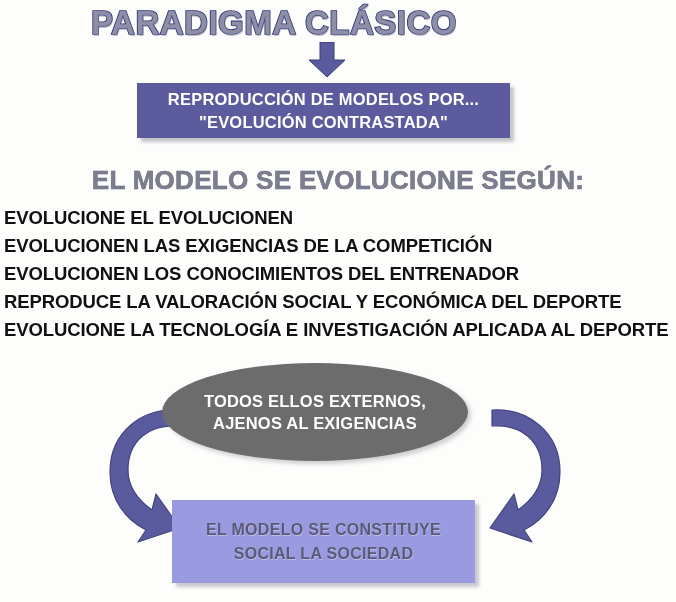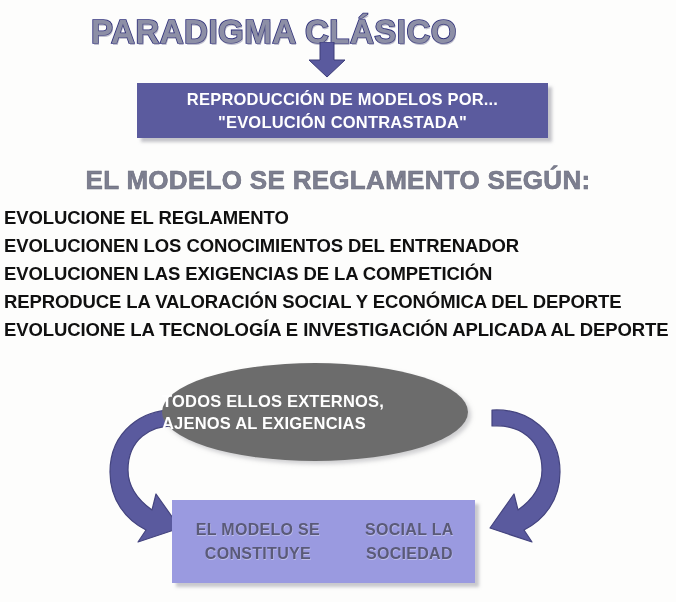--- a/index.html
+++ b/index.html
@@ -28,38 +28,37 @@
     text-align: center;
     font-size: 33px;
     font-weight: bold;
     letter-spacing: 0.5px;
     color: #8d8fa6;
     -webkit-text-stroke: 1.7px #2e2f7a;
     paint-order: stroke fill;
     text-shadow: 1px 1.5px 0 rgba(120,120,150,0.45);
     font-family: "Liberation Sans", sans-serif;
     white-space: nowrap;
-    margin-top: 9px;
   }
 
   
   .down-arrow {
     position: absolute;
     left: 305px;
     top: 42px;
     width: 44px;
     height: 36px;
   }
 
   
   .box-top {
     position: absolute;
     left: 137px;
     top: 83px;
-    width: 411px;
+    width: 373px;
     height: 55px;
     background: #5b5b9e;
     box-shadow: 4px 4px 3px rgba(150,150,160,0.55);
     display: flex;
     flex-direction: column;
     align-items: center;
     justify-content: center;
     color: #ffffff;
     font-size: 16.5px;
     font-weight: bold;
@@ -105,21 +104,21 @@
     position: absolute;
     left: 162px;
     top: 363px;
     width: 306px;
     height: 98px;
     border-radius: 50%;
     background: #6c6c6c;
     box-shadow: 3px 3px 4px rgba(160,160,165,0.5);
     display: flex;
     flex-direction: column;
-    align-items: flex-start;
+    align-items: center;
     justify-content: center;
     color: #ffffff;
     font-size: 16.5px;
     font-weight: bold;
     line-height: 1.35;
     text-align: center;
     letter-spacing: 0.2px;
   }
 
   
@@ -141,21 +140,21 @@
   
   .box-bottom {
     position: absolute;
     left: 172px;
     top: 500px;
     width: 303px;
     height: 83px;
     background: #9a9ae0;
     box-shadow: 4px 4px 3px rgba(150,150,160,0.5);
     display: flex;
-    flex-direction: row;
+    flex-direction: column;
     align-items: center;
     justify-content: center;
     color: #5a5a78;
     font-size: 16px;
     font-weight: bold;
     line-height: 1.45;
     text-align: center;
     letter-spacing: 0.3px;
     text-shadow: 0.5px 0.5px 0 rgba(255,255,255,0.35);
   }
@@ -171,26 +170,26 @@
     <svg width="44" height="36" viewBox="0 0 44 36" aria-hidden="true">
       <polygon points="15,0 29,0 29,18 40,18 22,35 4,18 15,18" fill="#5a5a9e" stroke="#3c3c78" stroke-width="1"></polygon>
     </svg>
   </div>
 
   <div class="box-top">
     <span>REPRODUCCIÓN DE MODELOS POR...</span>
     <span>"EVOLUCIÓN CONTRASTADA"</span>
   </div>
 
-  <div class="subheading">EL MODELO SE REGLAMENTO SEGÚN:</div>
+  <div class="subheading">EL MODELO SE EVOLUCIONE SEGÚN:</div>
 
   <div class="list">
-    <div class="list-item">EVOLUCIONE EL REGLAMENTO</div>
+    <div class="list-item">EVOLUCIONE EL EVOLUCIONEN</div>
+    <div class="list-item">EVOLUCIONEN LAS EXIGENCIAS DE LA COMPETICIÓN</div>
     <div class="list-item">EVOLUCIONEN LOS CONOCIMIENTOS DEL ENTRENADOR</div>
-    <div class="list-item">EVOLUCIONEN LAS EXIGENCIAS DE LA COMPETICIÓN</div>
     <div class="list-item">REPRODUCE LA VALORACIÓN SOCIAL Y ECONÓMICA DEL DEPORTE</div>
     <div class="list-item">EVOLUCIONE LA TECNOLOGÍA E INVESTIGACIÓN APLICADA AL DEPORTE</div>
   </div>
 
   <div class="curve-left">
     <svg width="110" height="135" viewBox="0 0 110 135" aria-hidden="true">
       <path d="M62,4 C30,2 4,26 4,64 C4,94 22,116 42,124
                L42,104 L46,104 L46,104 Z" fill="none"></path>
       <path d="M70,2
                C34,0 2,24 2,64

